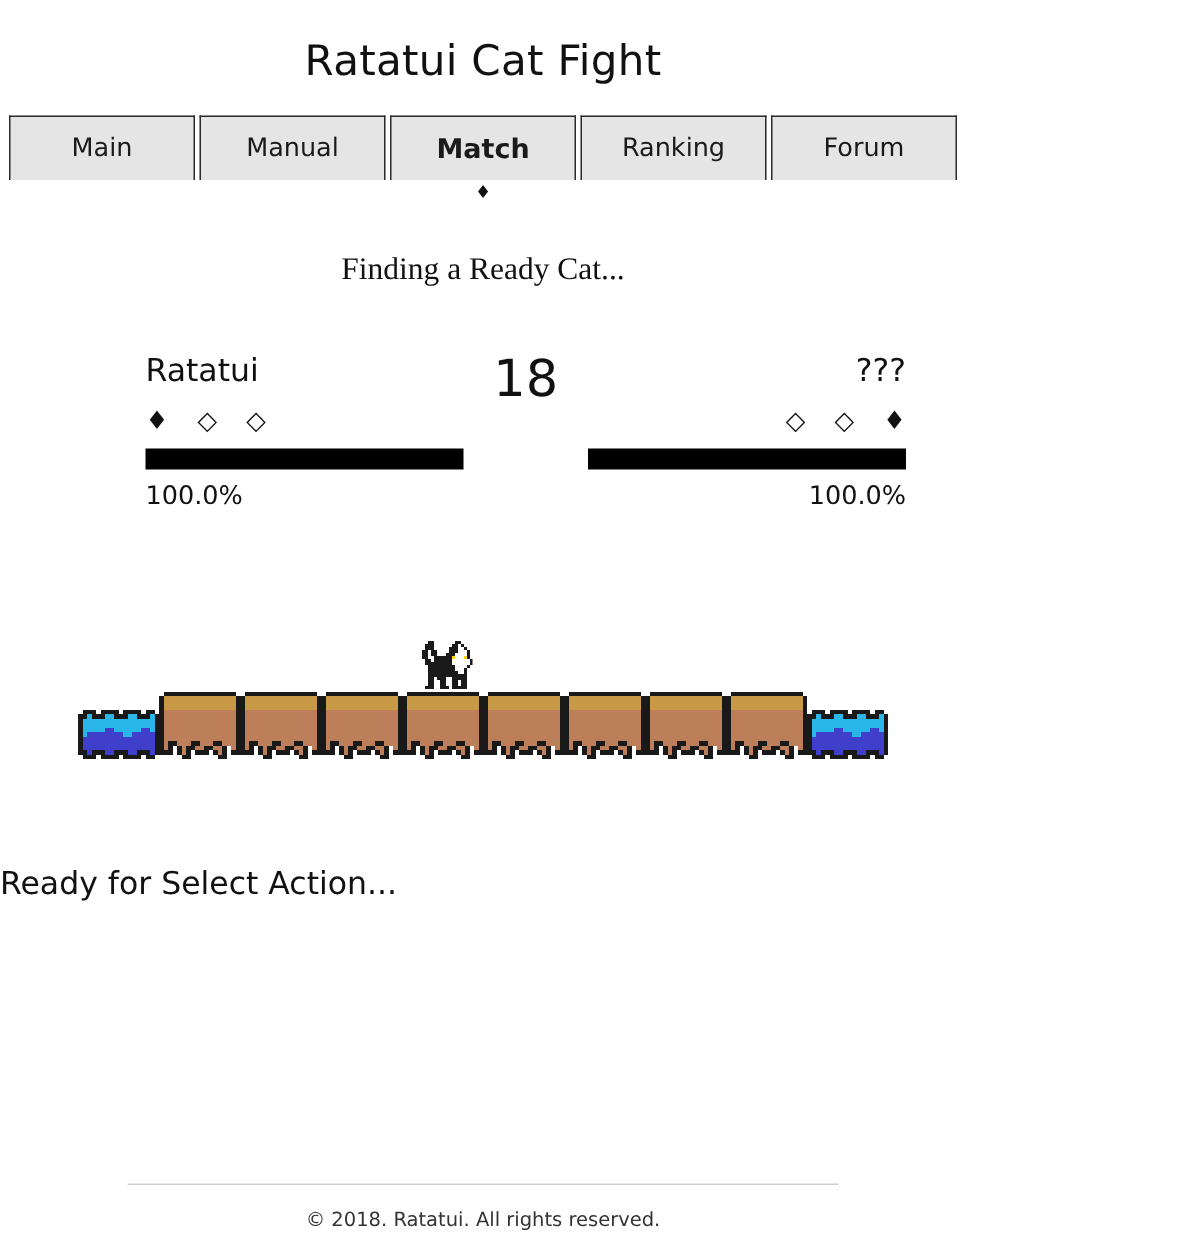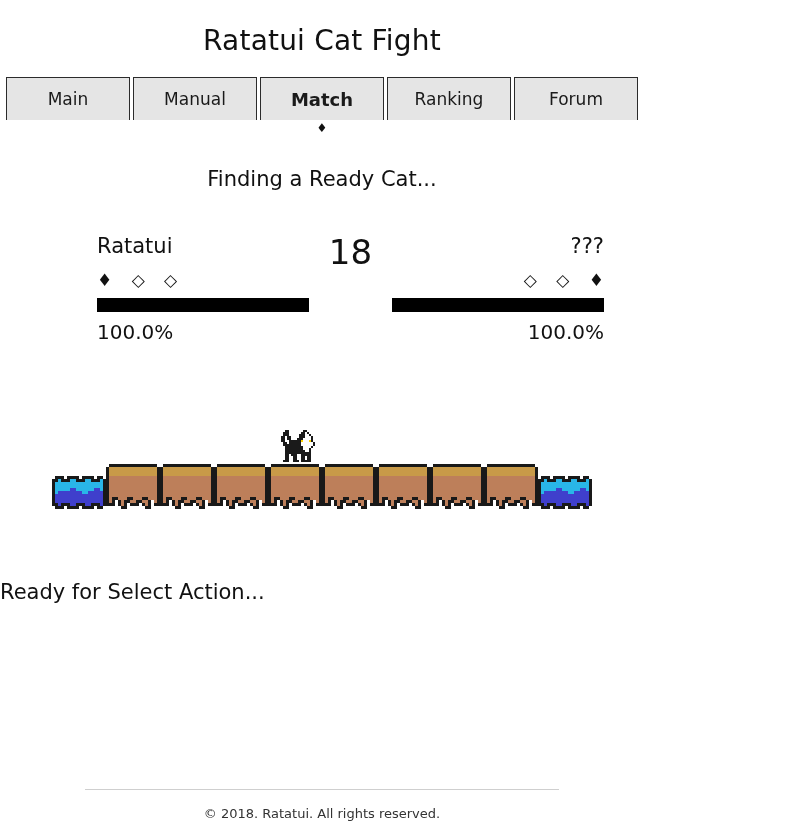--- a/index.html
+++ b/index.html
@@ -66,20 +66,21 @@
     color: #111;
     
   }
 
   
   .status-main {
     text-align: center;
     font-size: 21px;
     margin-top: 28px;
     color: #111;
+    font-family: Liberation Serif, serif;
   }
 
   
   .scoreboard {
     margin-top: 42px;
     padding: 0 40px 0 97px;
     display: flex;
     justify-content: space-between;
     align-items: flex-start;
   }
@@ -107,21 +108,21 @@
     width: 212px;
     height: 14px;
     background: #ffffff;
   }
   .hpbar-fill {
     height: 14px;
     background: #000000;
   }
   .hp-label {
     margin-top: 8px;
-    font-size: 20px;
+    font-size: 17px;
     color: #111;
   }
 
   .turn-counter {
     font-size: 34px;
     line-height: 34px;
     color: #111;
     text-align: center;
     flex: 0 0 auto;
     padding-top: 2px;

